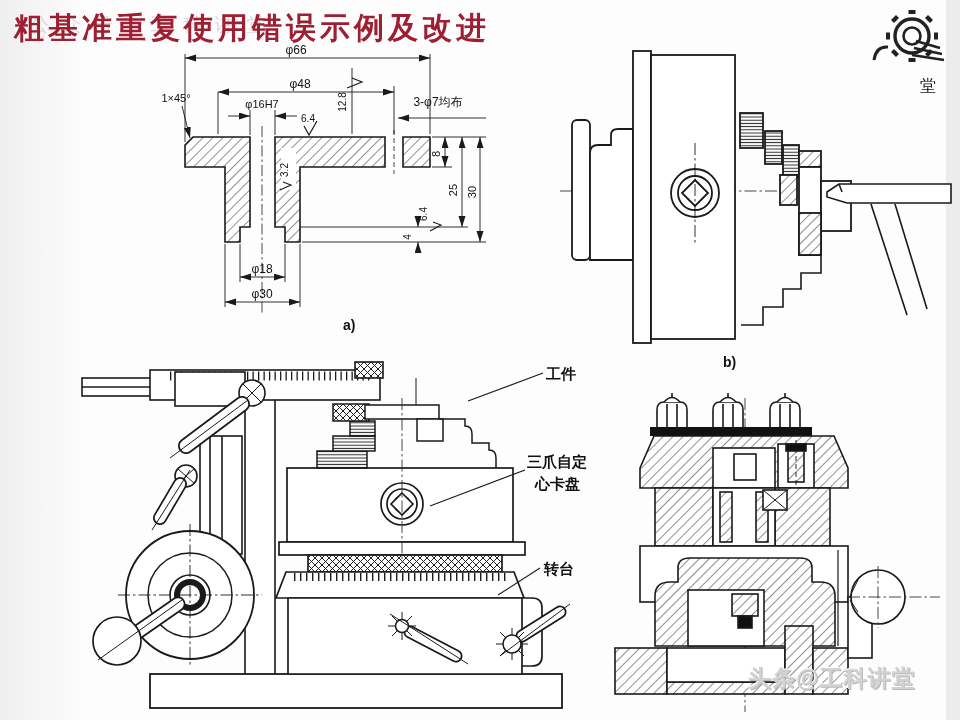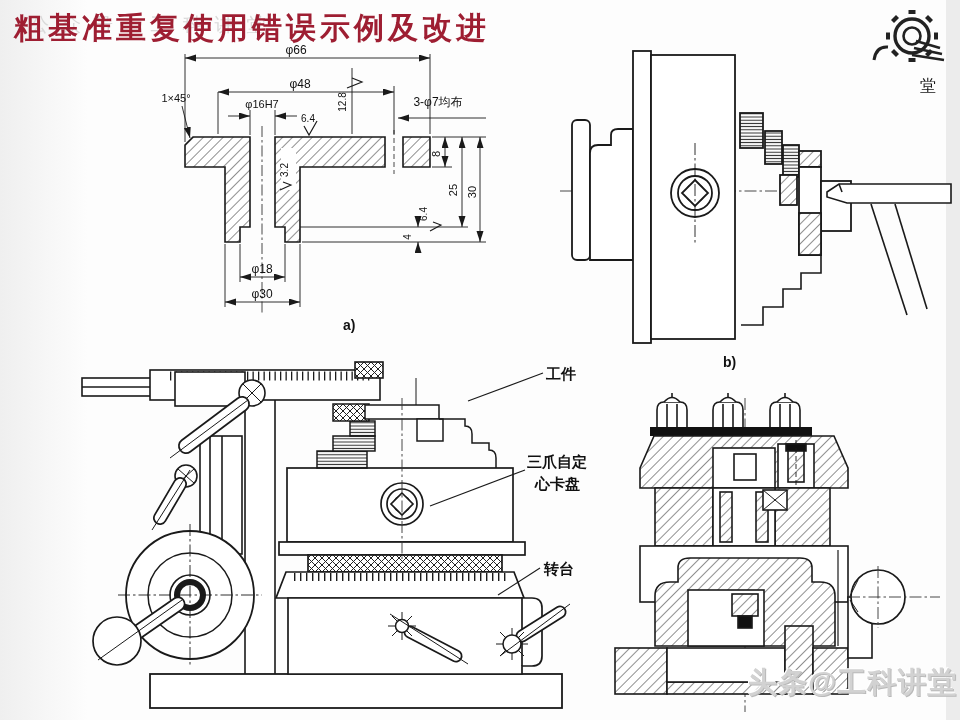--- a/index.html
+++ b/index.html
@@ -6,21 +6,21 @@
   body{width:960px;height:720px;position:relative;overflow:hidden;background:#fdfdfd;
        font-family:"Liberation Sans", sans-serif;}
   .edge-left{position:absolute;left:0;top:0;width:88px;height:720px;z-index:0;
        background:linear-gradient(90deg,#efefef,rgba(255,255,255,0));}
   .edge-right{position:absolute;right:0;top:0;width:14px;height:720px;z-index:0;background:#ececec;}
   .faint-wm{position:absolute;left:30px;top:12px;z-index:1;color:#d9d9d9;font-size:19px;
        letter-spacing:13px;white-space:nowrap;font-family:Liberation Mono, monospace;}
   .slide-title{position:absolute;left:14px;top:8px;z-index:2;color:#9e1e32;font-weight:bold;
        font-size:30px;letter-spacing:4px;white-space:nowrap;}
   .corner-wm{position:absolute;left:748px;top:663px;z-index:6;color:#d2d2d2;font-weight:bold;
-       font-size:29px;letter-spacing:1px;white-space:nowrap;
+       font-size:23px;letter-spacing:1px;white-space:nowrap;
        text-shadow:1px 1px 0 #b9b9b9, -1px -1px 0 #ffffff;}
   .panel{position:absolute;z-index:3;}
   #panelA{left:100px;top:42px;}
   #panelB{left:555px;top:23px;}
   #panelC{left:70px;top:348px;}
   #panelD{left:610px;top:390px;}
   #logo{position:absolute;left:870px;top:2px;z-index:4;}
   svg text{fill:#111;}
 </style>
 </head>

